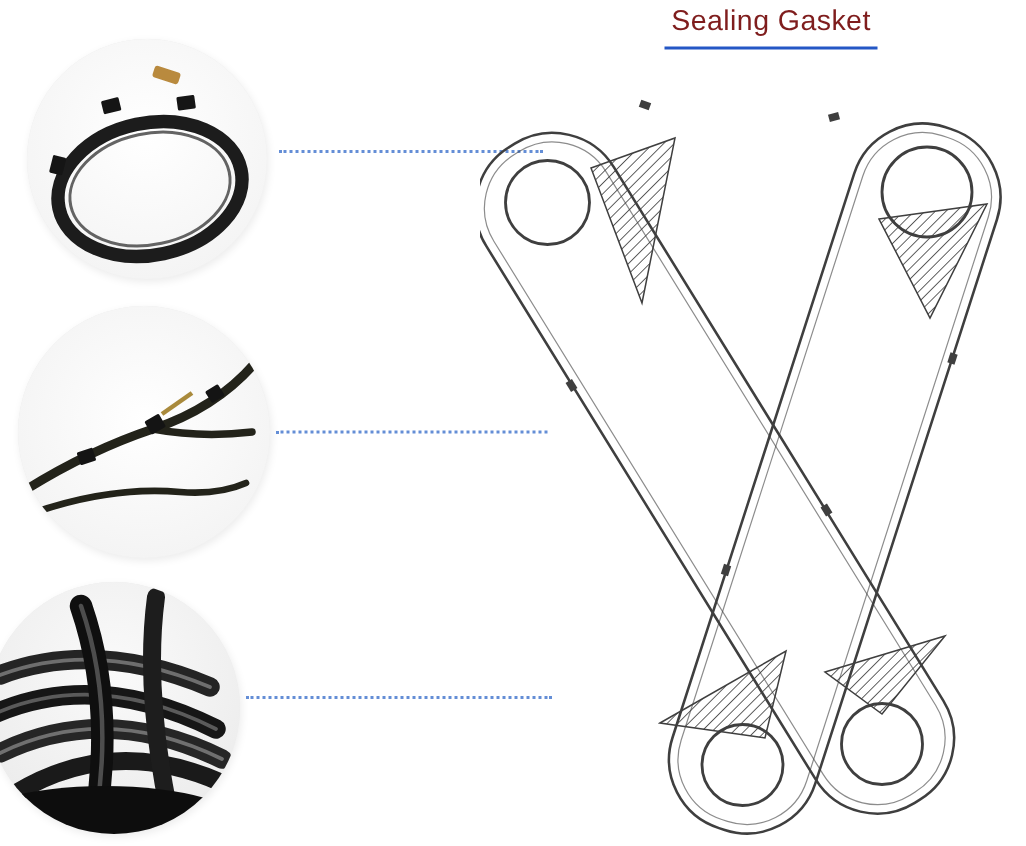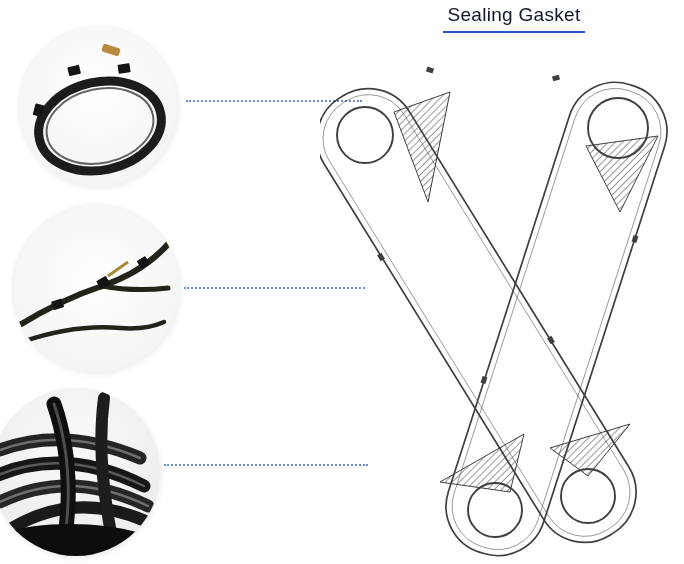--- a/index.html
+++ b/index.html
@@ -5,21 +5,21 @@
   html,body{margin:0;padding:0;background:#ffffff;}
   #stage{
     position:relative;width:684px;height:564px;background:#ffffff;overflow:hidden;
     font-family:"Liberation Sans",sans-serif;
   }
   
   .title-wrap{
     position:absolute;left:443px;top:4px;width:142px;text-align:center;
     border-bottom:2px solid #2457c5;padding-bottom:5px;
   }
-  .title-text{font-size:19px;color:#0f172a;letter-spacing:.3px;}
+  .title-text{font-size:19px;color:#7f1d1d;letter-spacing:.3px;}
   
   .callout{
     position:absolute;border-radius:50%;overflow:hidden;background:#fff;
     box-shadow:0 0 0 1px #e8e8e8 inset, 1px 2px 6px rgba(0,0,0,.08);
   }
   .callout svg{display:block;width:100%;height:100%;}
   #callout-corner{left:18px;top:26px;width:160px;height:160px;}
   #callout-branch{left:12px;top:204px;width:168px;height:168px;}
   #callout-coil{left:-8px;top:388px;width:168px;height:168px;}
   

